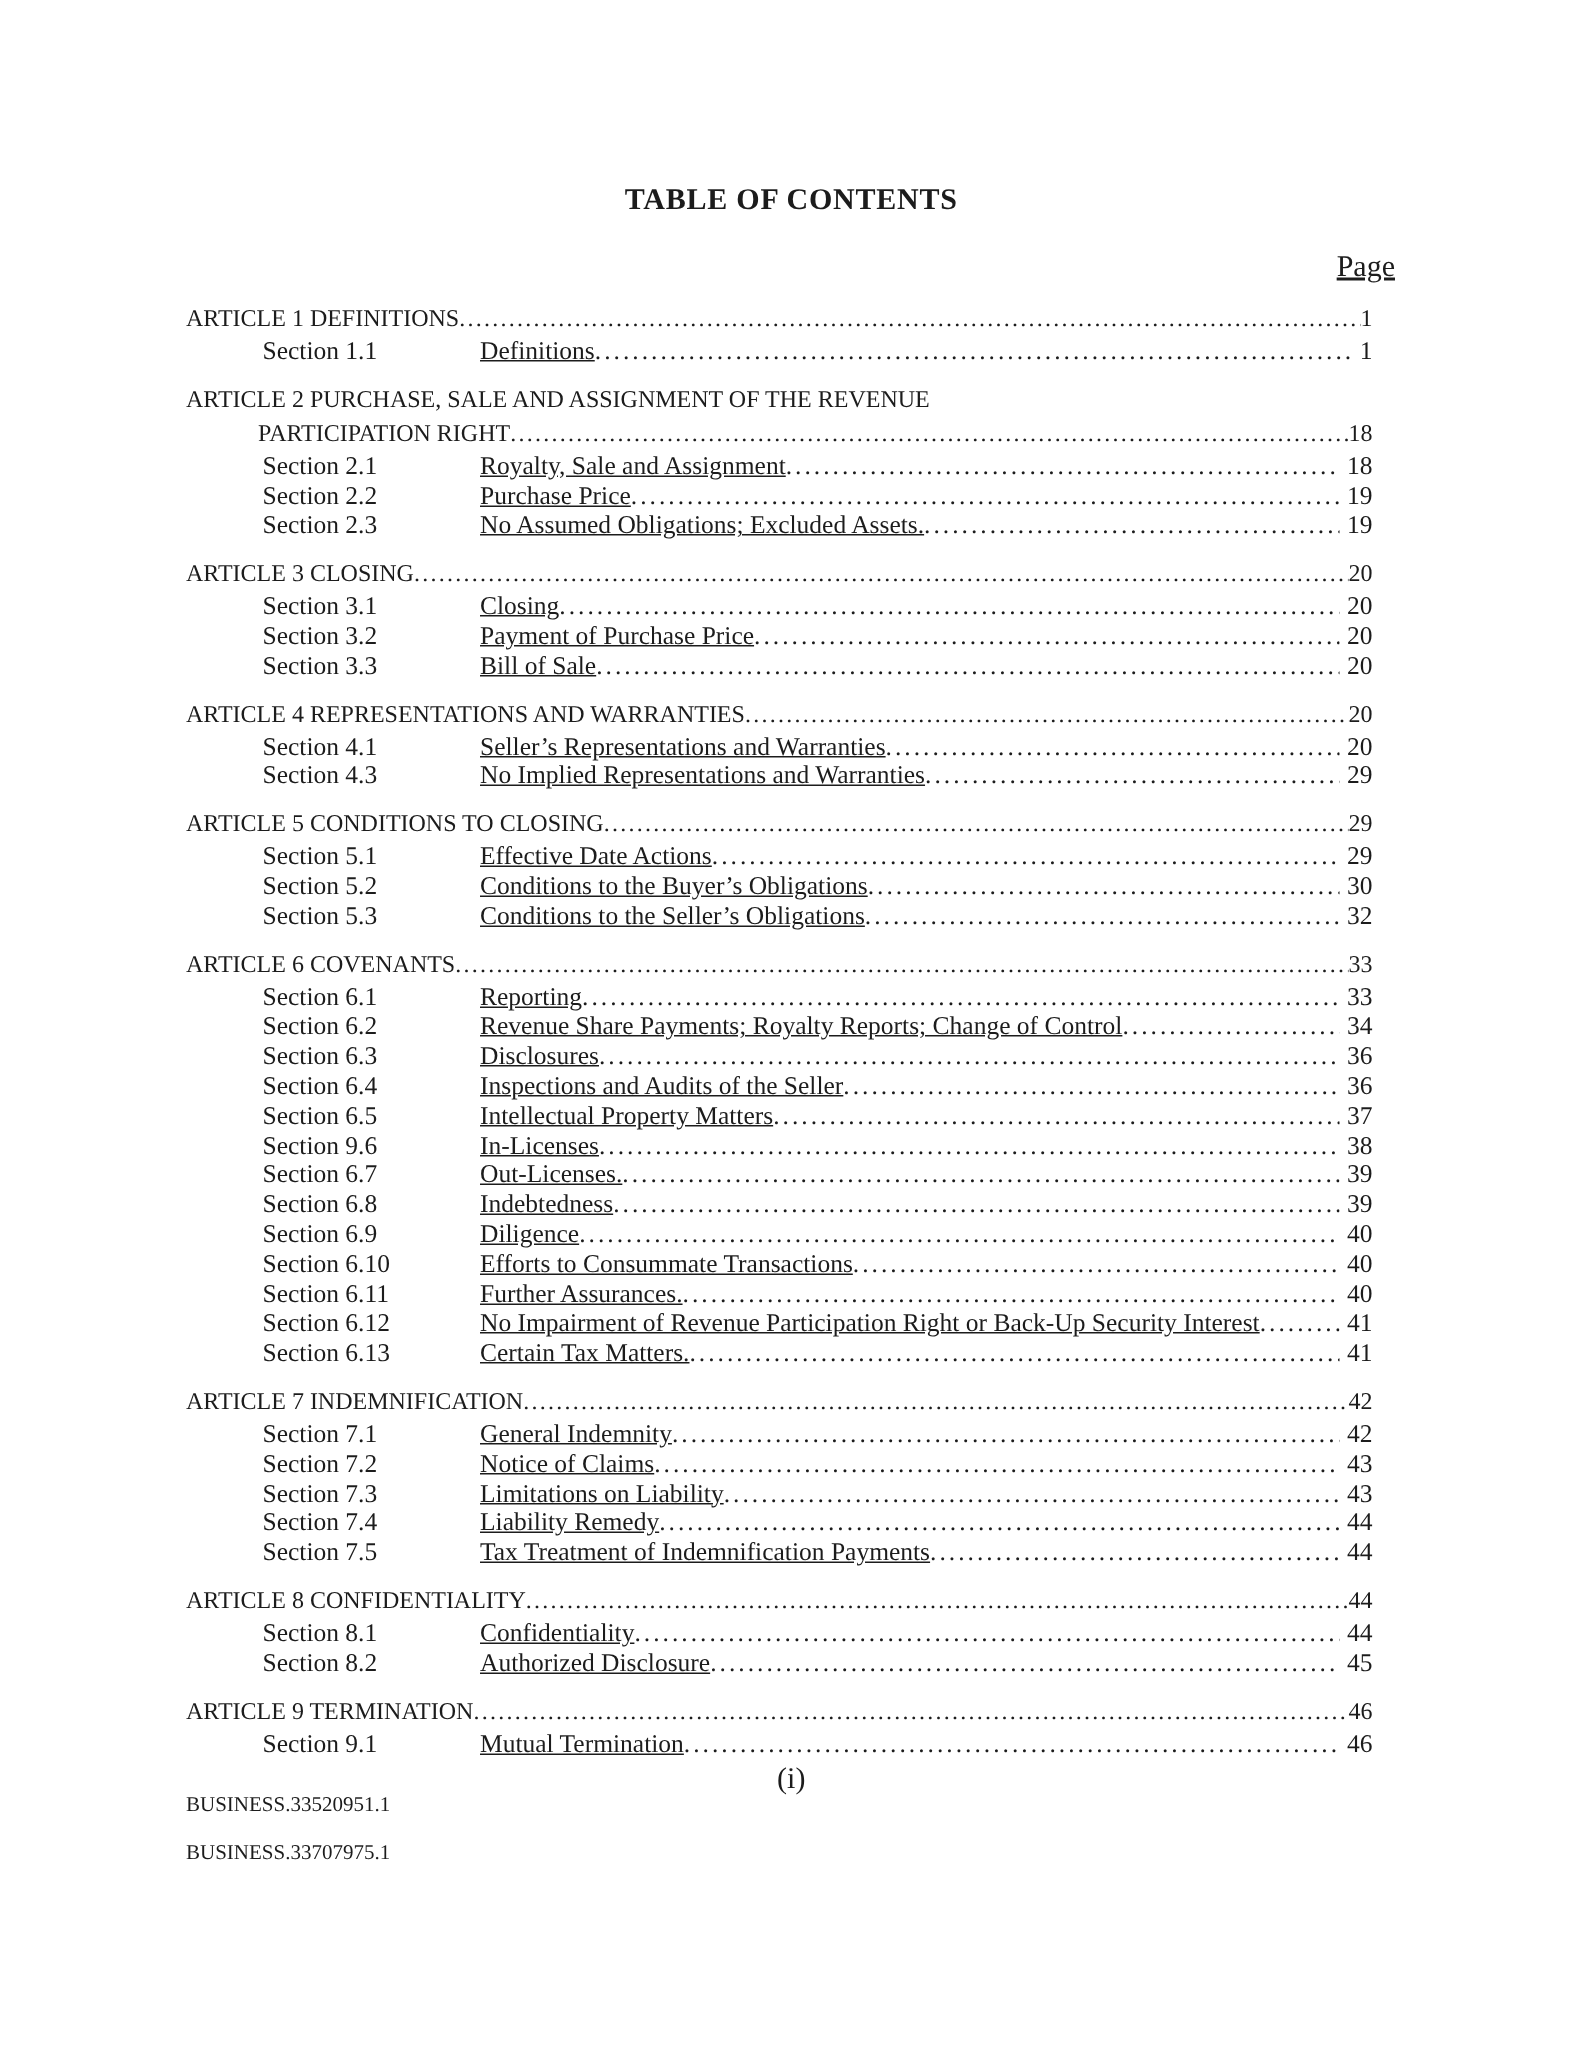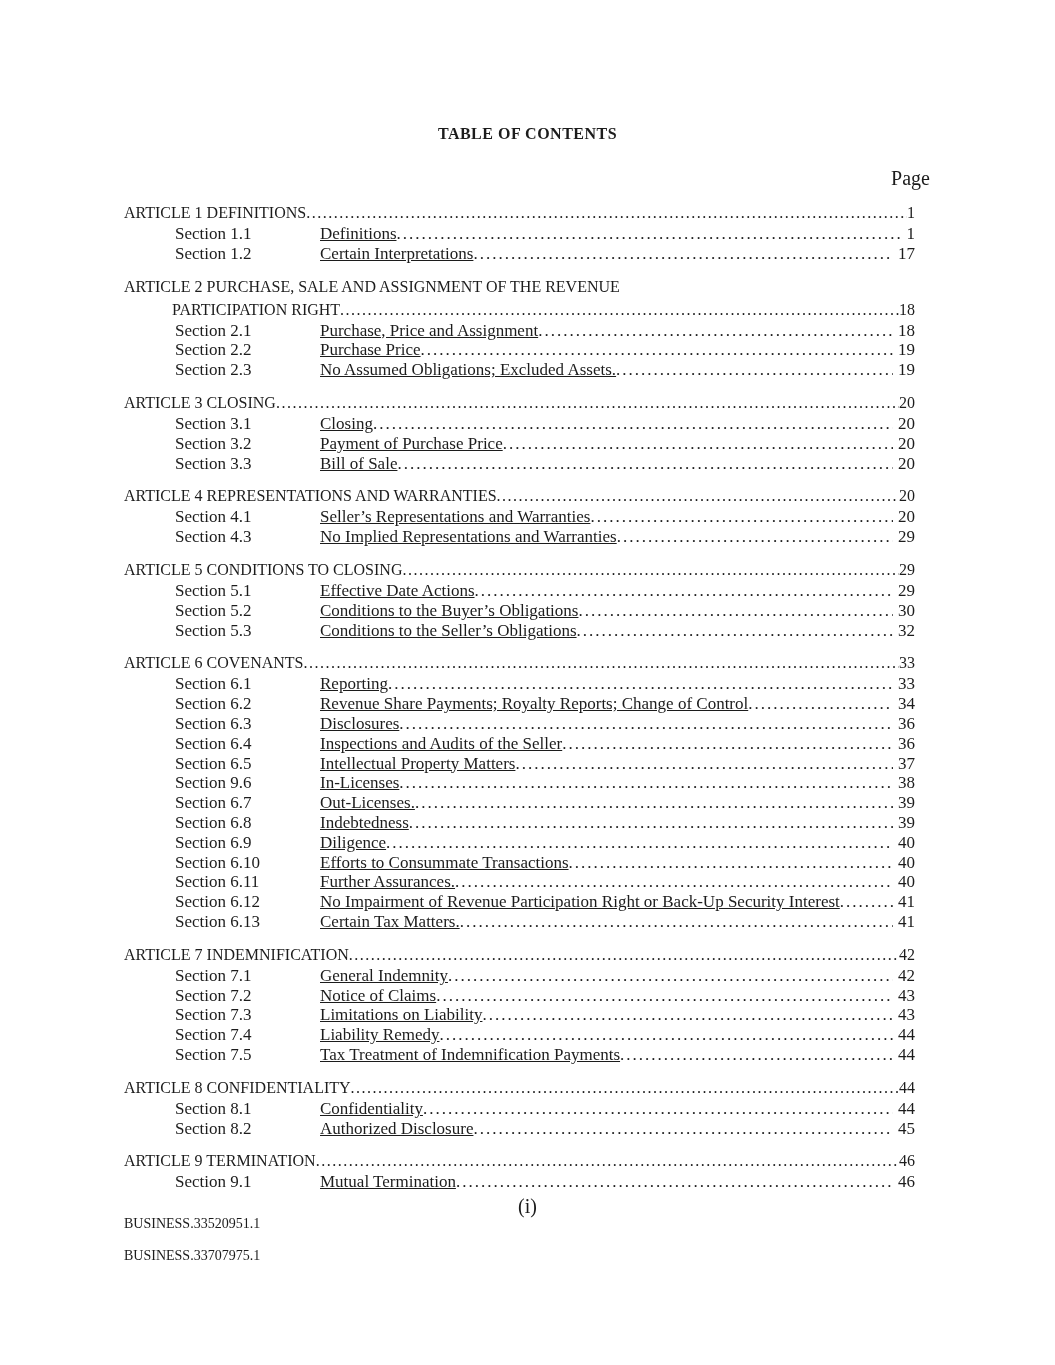--- a/index.html
+++ b/index.html
@@ -8,36 +8,36 @@
     background: #ffffff;
     color: #1c1c1c;
     font-family: "Liberation Serif", "DejaVu Serif", serif;
     overflow: hidden;
   }
   .doc { position: relative; width: 1055px; height: 1365px; }
 
   .doc-title {
     margin: 122px 0 0 0;
     text-align: center;
-    font-size: 16px;
+    font-size: 20px;
     font-weight: bold;
     line-height: 23px;
     letter-spacing: 0.5px;
   }
 
   .content { margin-left: 124px; width: 791px; }
 
   .page-label-row {
     margin-top: 22px;
     margin-right: -15px;
     text-align: right;
     font-size: 20px;
     line-height: 23px;
   }
-  .page-label { }
+  .page-label { text-decoration: underline; }
 
   
   .article-block { margin-top: 11px; }
   .article-line {
     display: flex;
     align-items: baseline;
     font-size: 16px;
     line-height: 23px;
     white-space: nowrap;
   }
@@ -101,43 +101,37 @@
     </div>
 
     <div class="sections">
   <div class="section-row">
     <span class="sec-num">Section 1.1</span>
     <span class="sec-title">Definitions</span>
     <span class="dots"></span>
     <span class="pg">1</span>
   </div>
 
-  <div class="section-row">
-    <span class="sec-num">Section 1.2</span>
-    <span class="sec-title">Certain Interpretations</span>
-    <span class="dots"></span>
-    <span class="pg">17</span>
-  </div>
 </div>
   </div>
 
   <div class="article-block">
     <div class="article-line article-line1 wrapped-first">
       <span class="a-title">ARTICLE 2 PURCHASE, SALE AND ASSIGNMENT OF THE REVENUE</span>
 
     </div>
     <div class="article-line article-line2">
       <span class="a-title">PARTICIPATION RIGHT </span>
       <span class="dots"></span>
       <span class="pg">18</span>
     </div>
     <div class="sections">
   <div class="section-row">
     <span class="sec-num">Section 2.1</span>
-    <span class="sec-title">Purchase, Price and Assignment</span>
+    <span class="sec-title">Royalty, Sale and Assignment</span>
     <span class="dots"></span>
     <span class="pg">18</span>
   </div>
 
   <div class="section-row">
     <span class="sec-num">Section 2.2</span>
     <span class="sec-title">Purchase Price</span>
     <span class="dots"></span>
     <span class="pg">19</span>
   </div>

